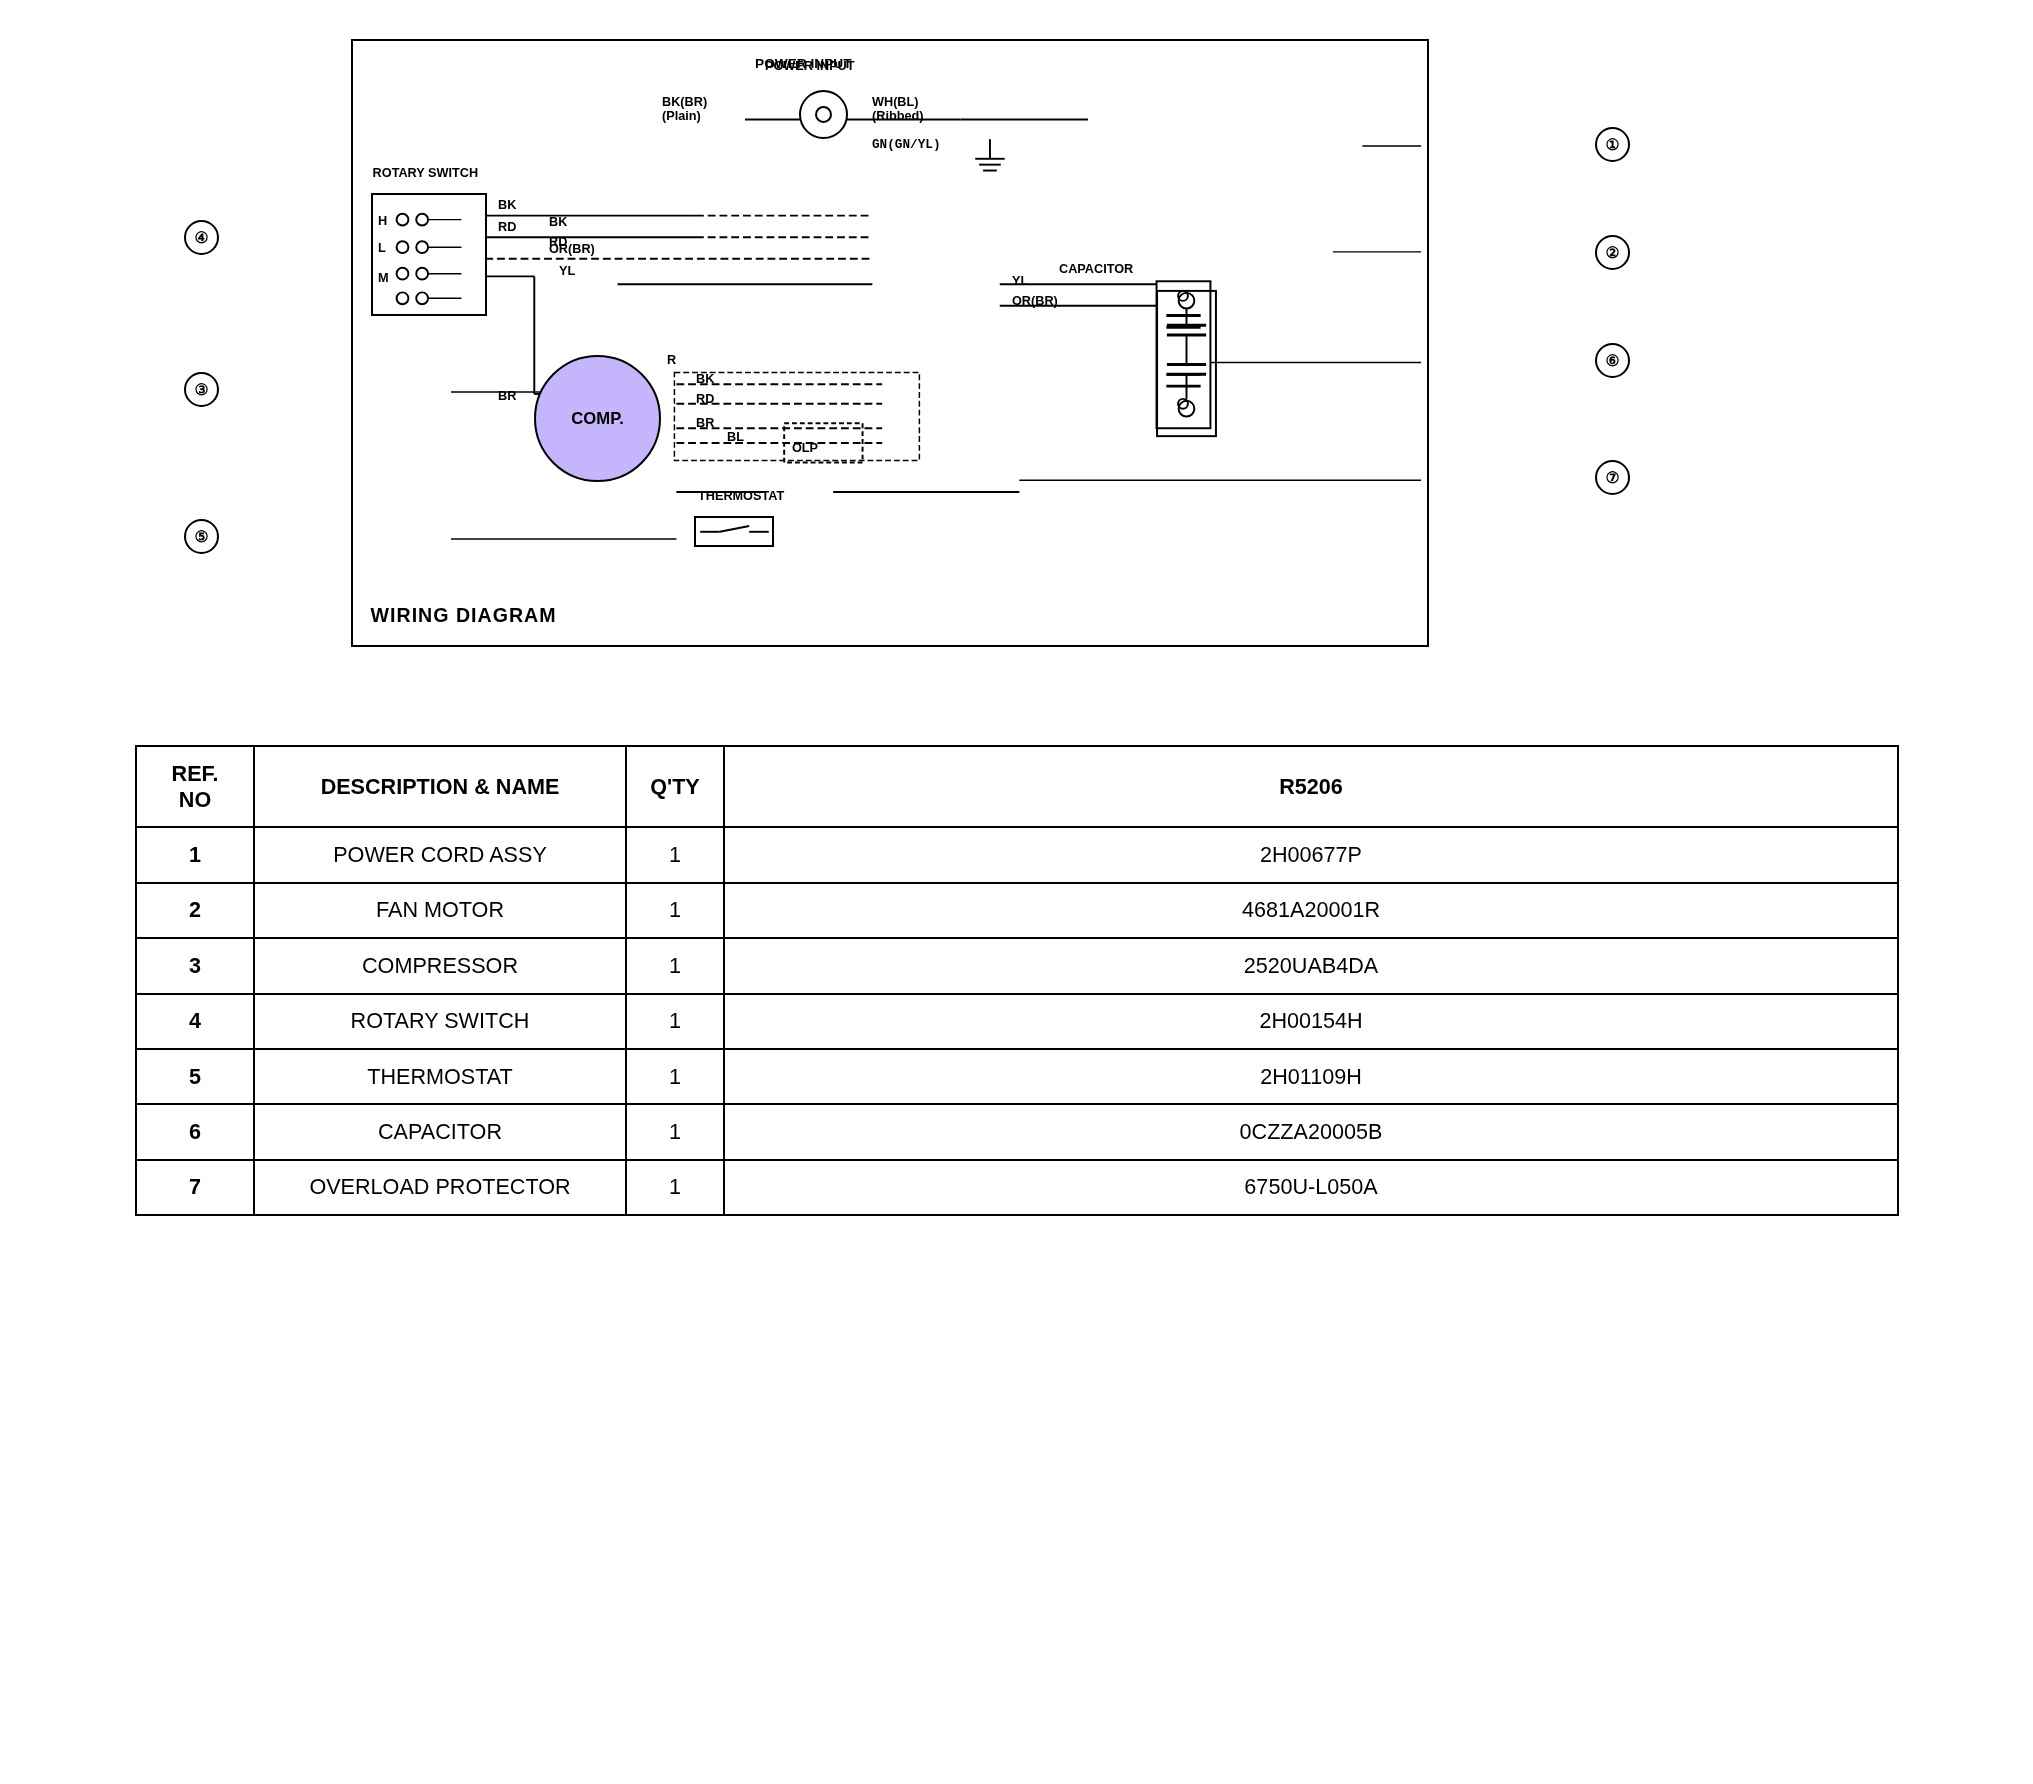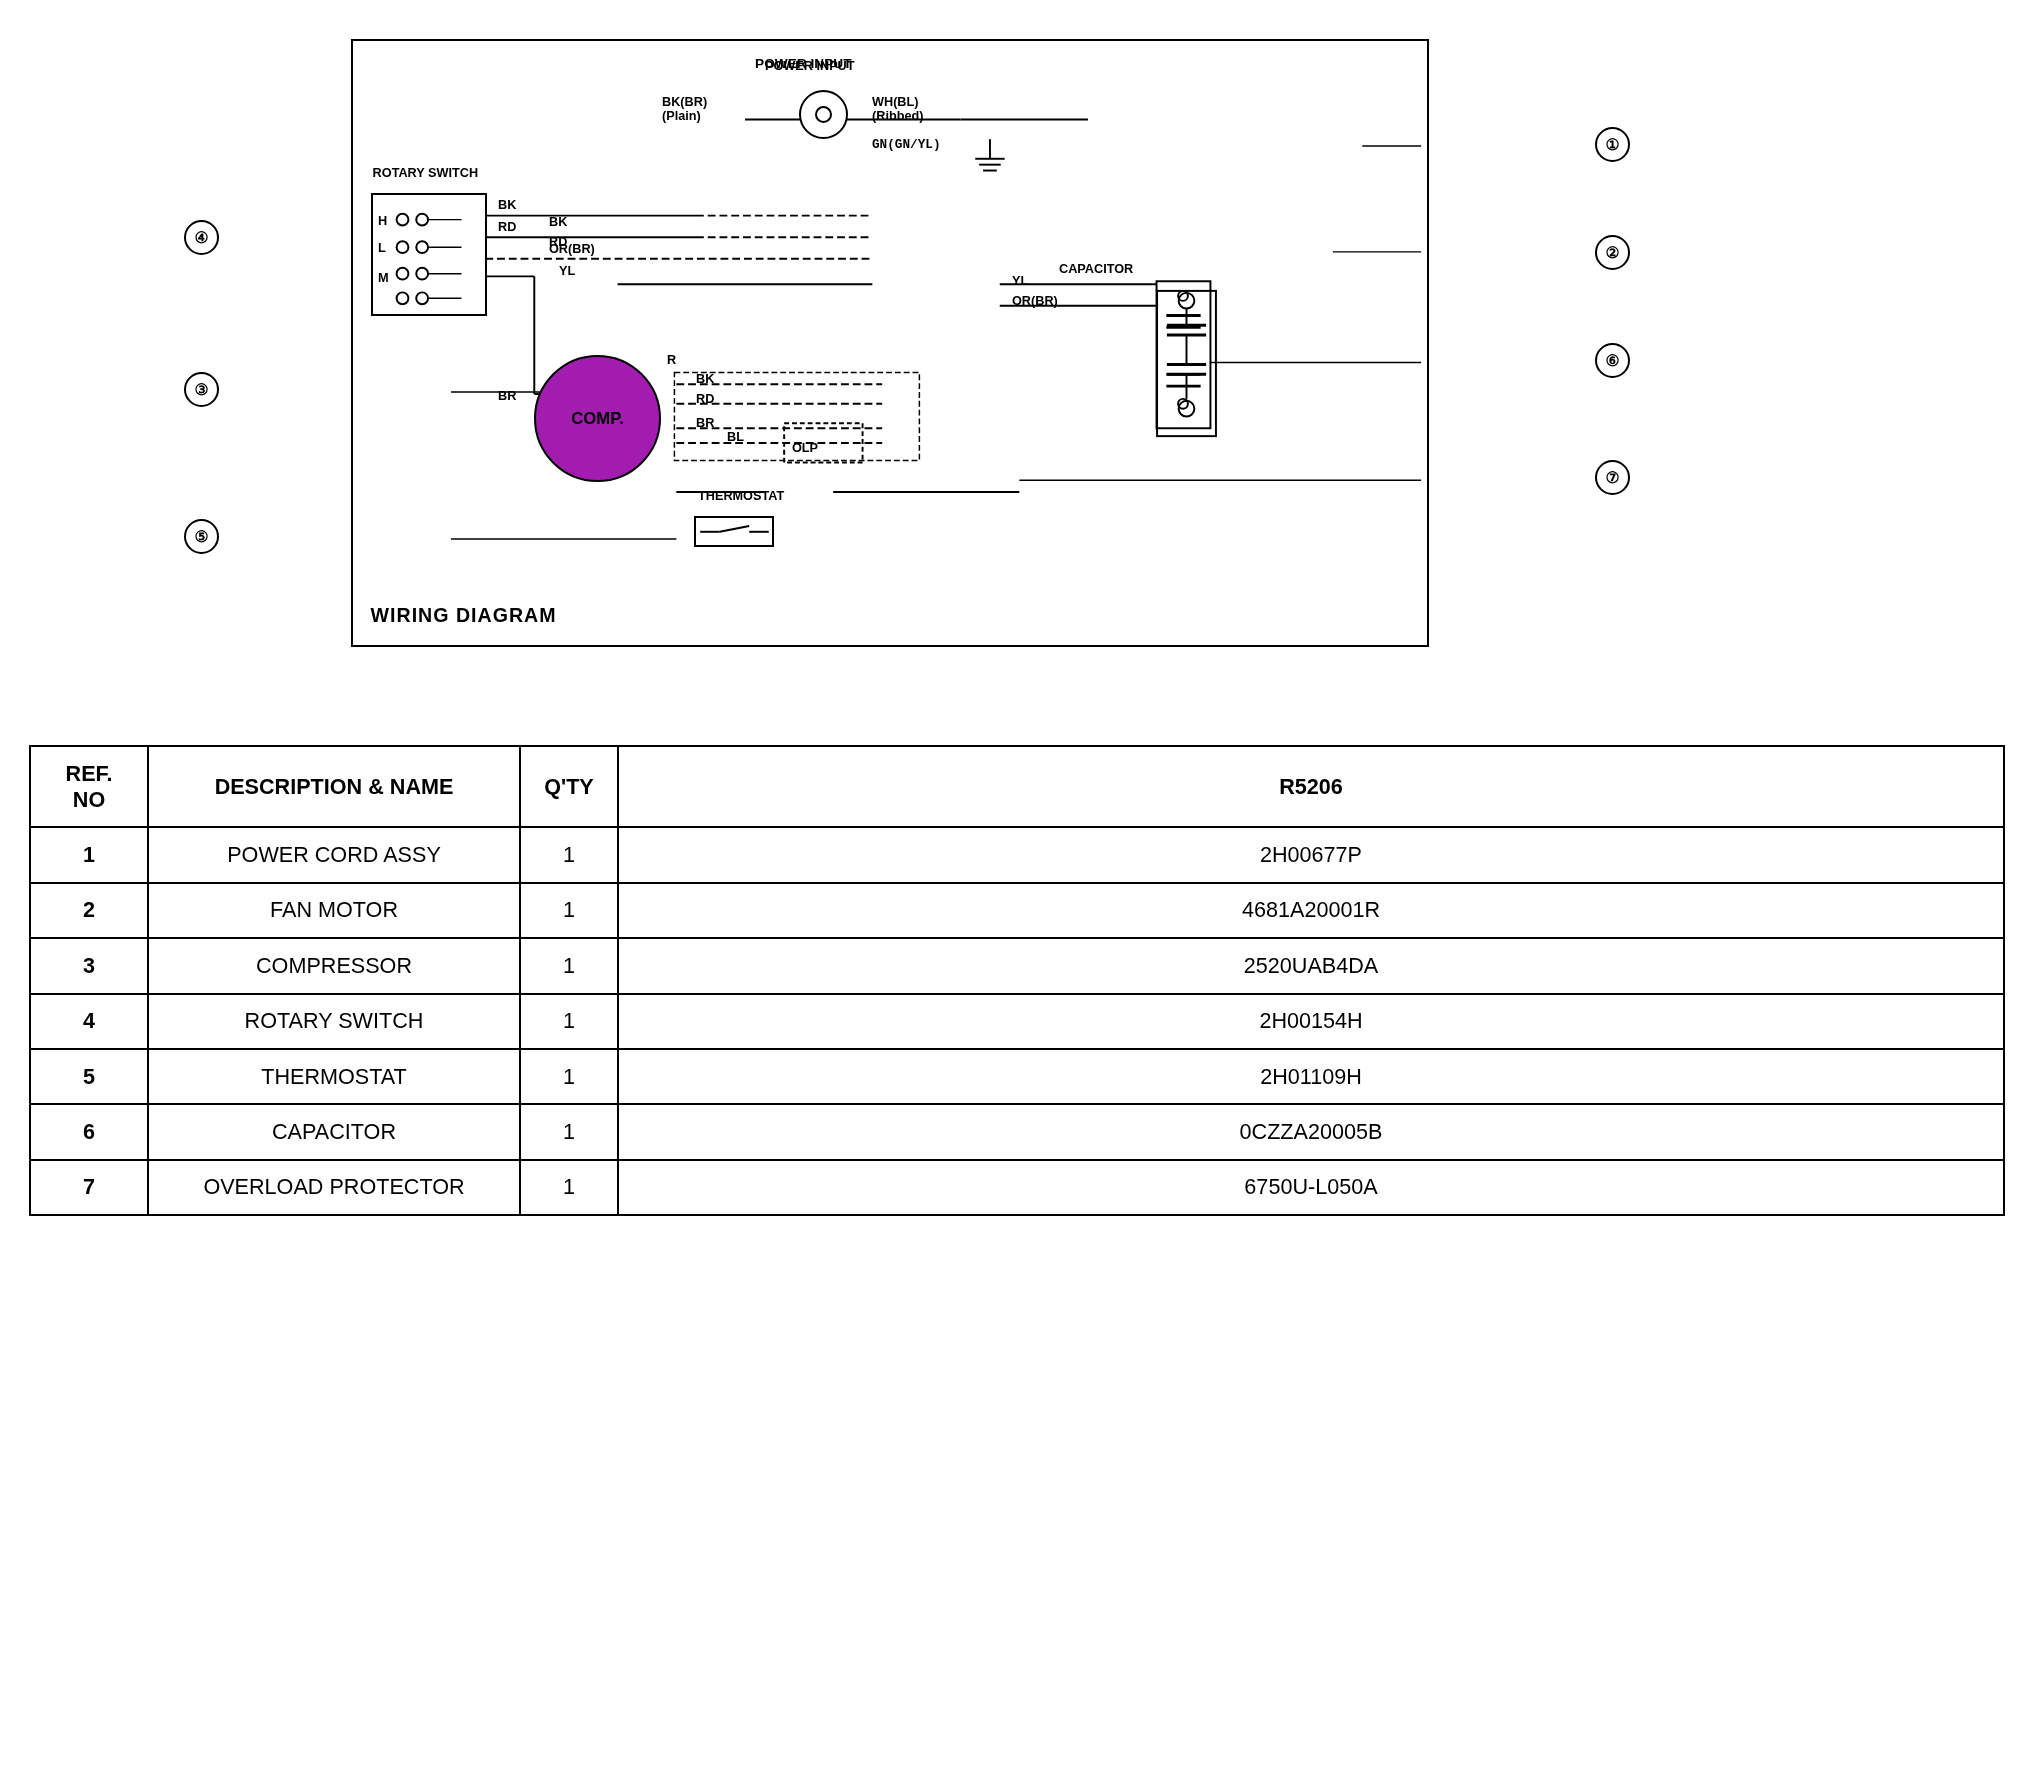--- a/index.html
+++ b/index.html
@@ -60,21 +60,21 @@
       position: absolute;
       top: 0; left: 0;
       width: 100%;
       height: 100%;
       overflow: visible;
       pointer-events: none;
     }
 
     
     .table-section {
-      width: 1976px;
+      width: 1764px;
     }
 
     table {
       width: 100%;
       border-collapse: collapse;
       font-size: 21.6px;
     }
 
     th, td {
       border: 2px solid #000;
@@ -253,21 +253,21 @@
       <line x1="15" y1="50" x2="55" y2="50" stroke="#000" stroke-width="3"></line>
       <line x1="35" y1="50" x2="35" y2="80" stroke="#000" stroke-width="2"></line>
       <line x1="15" y1="80" x2="55" y2="80" stroke="#000" stroke-width="3"></line>
       <line x1="15" y1="90" x2="55" y2="90" stroke="#000" stroke-width="3"></line>
       <line x1="35" y1="90" x2="35" y2="115" stroke="#000" stroke-width="2"></line>
       <circle cx="35" cy="125" r="8" fill="none" stroke="#000" stroke-width="2"></circle>
 
       <rect x="5" y="5" width="60" height="148" fill="none" stroke="#000" stroke-width="2"></rect>
     </svg>
 
-    <div style="position:absolute; top:314px; left:181px; width:127px; height:127px; border:2.5px solid #000; border-radius:50%; background:#a21caf; display:flex; align-items:center; justify-content:center; font-size:16.7px; font-weight:bold;">COMP.</div>
+    <div style="position:absolute; top:314px; left:181px; width:127px; height:127px; border:2.5px solid #000; border-radius:50%; background:#c4b5fd; display:flex; align-items:center; justify-content:center; font-size:16.7px; font-weight:bold;">COMP.</div>
 
     <div class="wire-label" style="top:348px; left:145px;">BR</div>
 
     <div class="wire-label" style="top:312px; left:314px;">R</div>
 
     <div class="wire-label" style="top:331px; left:343px;">BK</div>
     <div class="wire-label" style="top:351px; left:343px;">RD</div>
     <div class="wire-label" style="top:375px; left:343px;">BR</div>
     <div class="wire-label" style="top:389px; left:374px;">BL</div>
 

